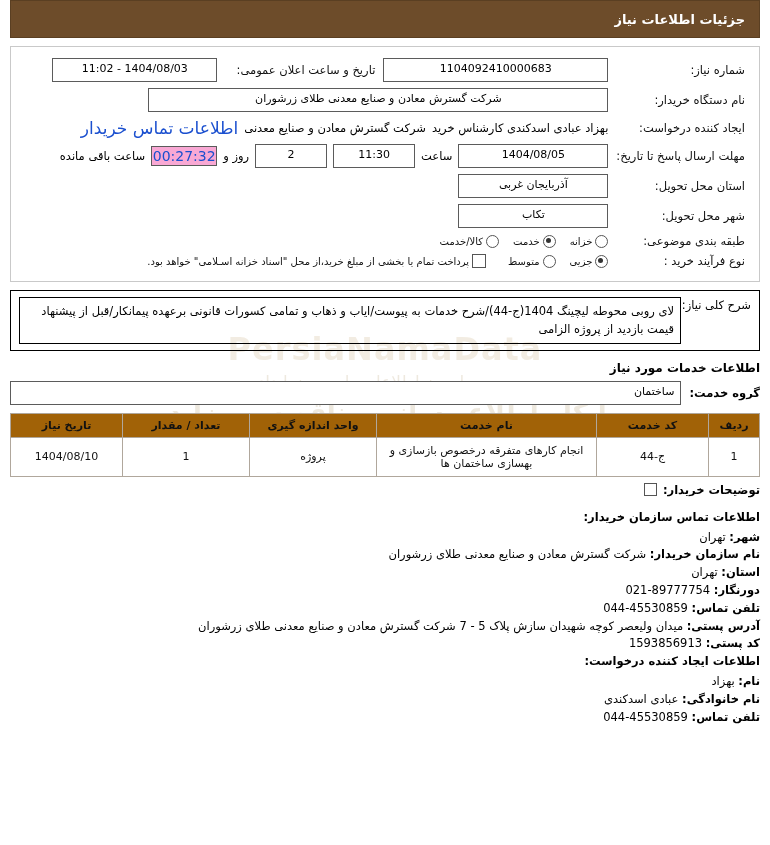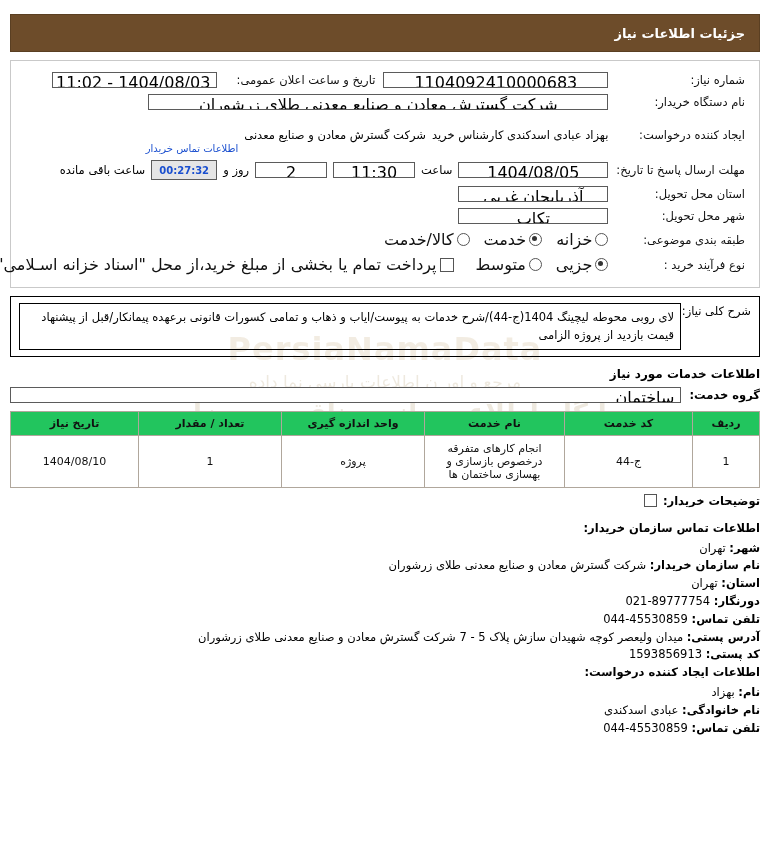--- a/index.html
+++ b/index.html
@@ -10,21 +10,21 @@
   }
   .page {
     width: 770px;
     height: 845px;
     position: relative;
     background: #ffffff;
     box-sizing: border-box;
     overflow: hidden;
   }
   .header-bar {
-    margin: 14px 10px 0 10px;
+    margin: 0 10px 0 10px;
     height: 38px;
     background: #6d4c2a;
     border: 1px solid #5a3f22;
     display: flex;
     align-items: center;
     justify-content: flex-start;
     padding: 0 14px;
     box-sizing: border-box;
   }
   .header-title {
@@ -52,64 +52,63 @@
   td.lbl {
     text-align: right;
     white-space: nowrap;
     width: 110px;
     font-size: 11.5px;
     color: #000;
   }
   .field {
     border: 1px solid #5b5b5b;
     background: #fff;
-    height: 16px;
+    height: 24px;
     line-height: 19px;
     padding: 0 6px;
-    font-size: 16px;
+    font-size: 11px;
     color: #000;
     box-sizing: border-box;
     text-align: center;
     overflow: hidden;
     white-space: nowrap;
   }
   .field.ta-right { text-align: right; }
   .field.wide { width: 100%; }
   .inline-row {
     display: flex;
     align-items: center;
     gap: 6px;
     justify-content: flex-start;
   }
   .link {
     color: #1a4fcf;
-    font-size: 10px;
+    font-size: 17px;
     text-decoration: none;
     cursor: pointer;
     white-space: nowrap;
-    margin-top: 27px;
   }
   .plain-text {
     font-size: 11.5px;
     color: #000;
     white-space: nowrap;
   }
   .radio-row {
     display: flex;
     align-items: center;
     gap: 4px;
     justify-content: flex-start;
     flex-wrap: nowrap;
   }
   .radio-item {
     display: flex;
     align-items: center;
     gap: 3px;
     margin-left: 10px;
-    font-size: 16px;
+    font-size: 10px;
     white-space: nowrap;
   }
   .radio {
     width: 11px;
     height: 11px;
     border: 1px solid #555;
     border-radius: 50%;
     background: #fff;
     display: inline-block;
     position: relative;
@@ -127,29 +126,28 @@
     width: 11px;
     height: 11px;
     border: 1px solid #555;
     background: #fff;
     display: inline-block;
     flex: 0 0 auto;
   }
   .checkbox.lg { width: 12px; height: 12px; }
   .timer {
     border: 1px solid #5b5b5b;
-    background: #e5e5e5;
+    background: #f9a8d4;
     color: #1a4fcf;
     height: 20px;
     line-height: 19px;
     width: 66px;
     text-align: center;
-    font-size: 10px;
-    box-sizing: border-box;
-    font-weight: bold;
+    font-size: 14px;
+    box-sizing: border-box;
   }
   .section-box {
     margin: 8px 10px 0 10px;
     border: 1px solid #000;
     box-sizing: border-box;
     padding: 6px 8px;
     display: flex;
     align-items: flex-start;
     gap: 8px;
   }
@@ -193,24 +191,24 @@
   .group-row .g-value {
     flex: 1;
   }
   table.grid {
     margin: 8px 10px 0 10px;
     width: calc(100% - 20px);
     border-collapse: collapse;
     background: #fff;
   }
   table.grid th {
-    background: #22c55e;
+    background: #a16207;
     border: 1px solid #b0a79c;
     font-size: 11px;
-    padding: 5px 16px;
+    padding: 5px 8px;
     color: #111;
     font-weight: bold;
   }
   table.grid td {
     border: 1px solid #b0a79c;
     font-size: 11px;
     padding: 6px 12px;
     text-align: center;
     color: #111;
   }

